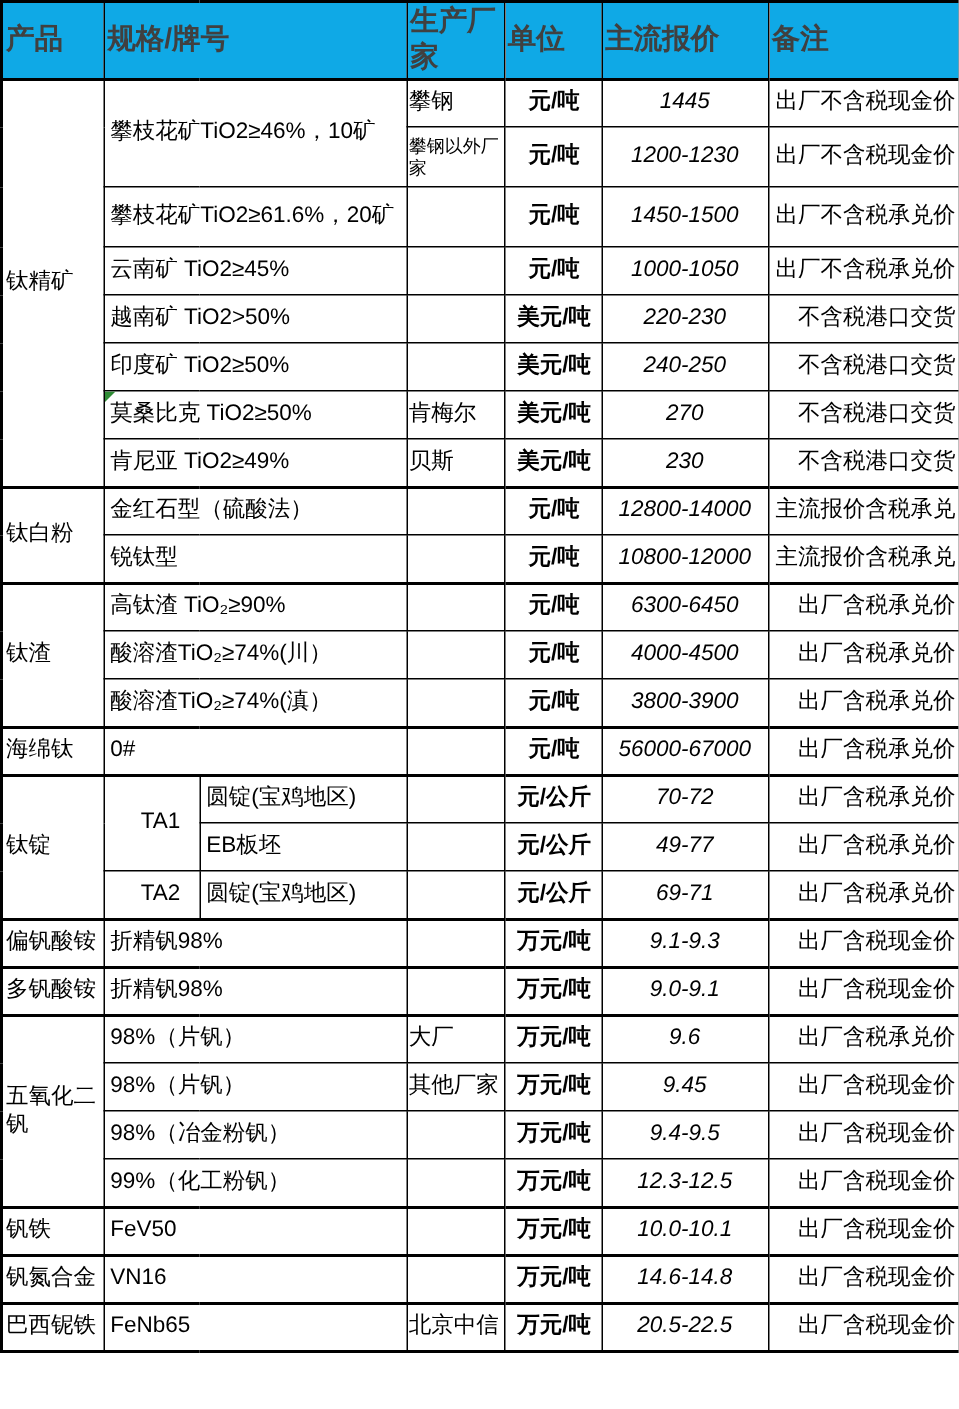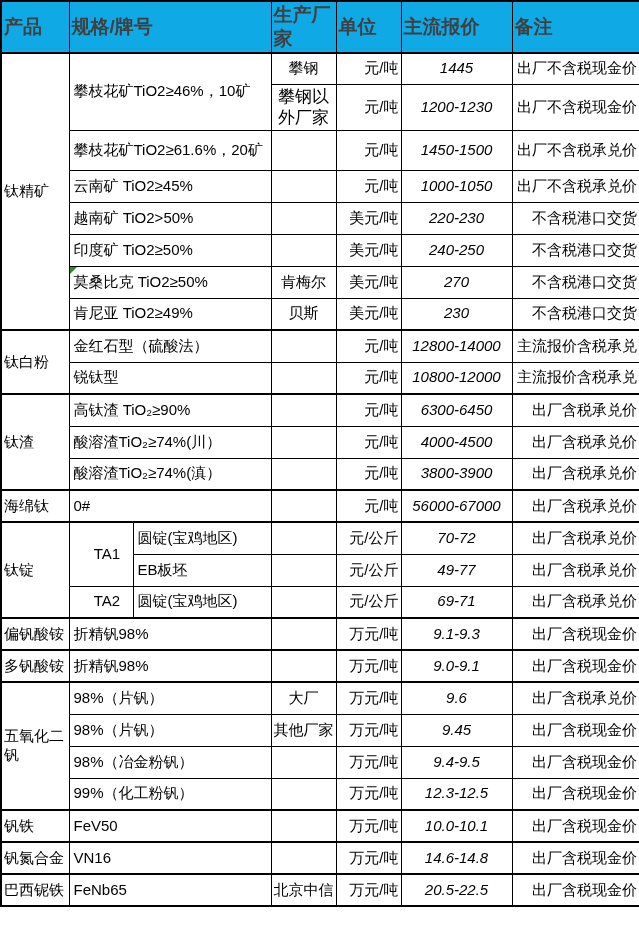--- a/index.html
+++ b/index.html
@@ -35,23 +35,23 @@
     border-bottom: 2px solid #000;
     font-size: 19px;
   }
   tr { height: 32px; }
   tr.h36 { height: 36px; }
   tr.h40 { height: 40px; }
   td.product { text-align: left; }
   td.spec { text-align: left; padding-left: 4px; }
   td.grade { text-align: center; padding-left: 14px; }
   td.type { text-align: left; padding-left: 4px; margin-top: 28px; }
-  td.mfr { text-align: center; padding-left: 1px; padding-right: 1px; }
-  td.mfr.small { font-size: 17px; }
-  td.unit { text-align: right; padding-left: 4px; }
+  td.mfr { text-align: left; padding-left: 1px; padding-right: 1px; }
+  td.mfr.small { font-size: 12px; }
+  td.unit { text-align: center; padding-left: 4px; font-weight: bold; }
   td.price { text-align: center; font-style: italic; }
   td.remark { text-align: right; padding-left: 3px; }
   tr.group-start td { border-top-width: 2px; }
   td.has-flag { position: relative; }
   .flag-triangle {
     position: absolute;
     top: 0; left: 0;
     width: 0; height: 0;
     border-top: 7px solid #2E8B34;
     border-right: 7px solid transparent;

